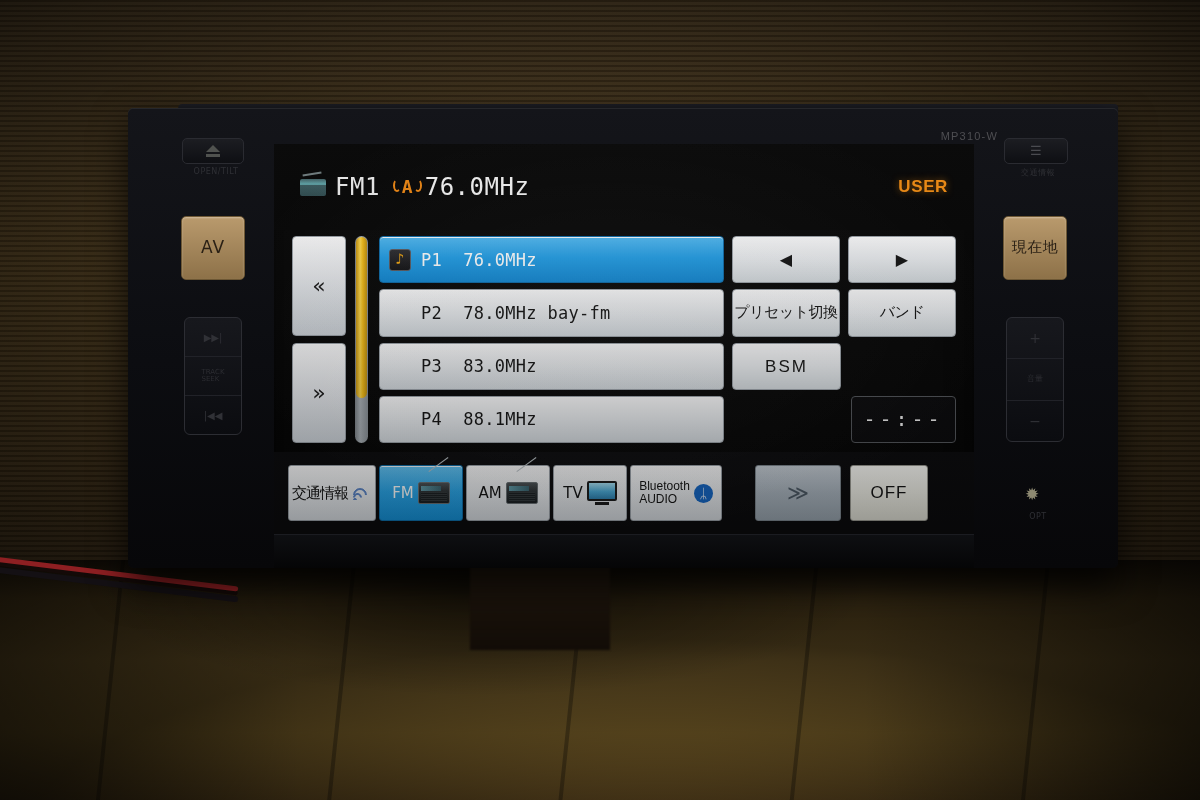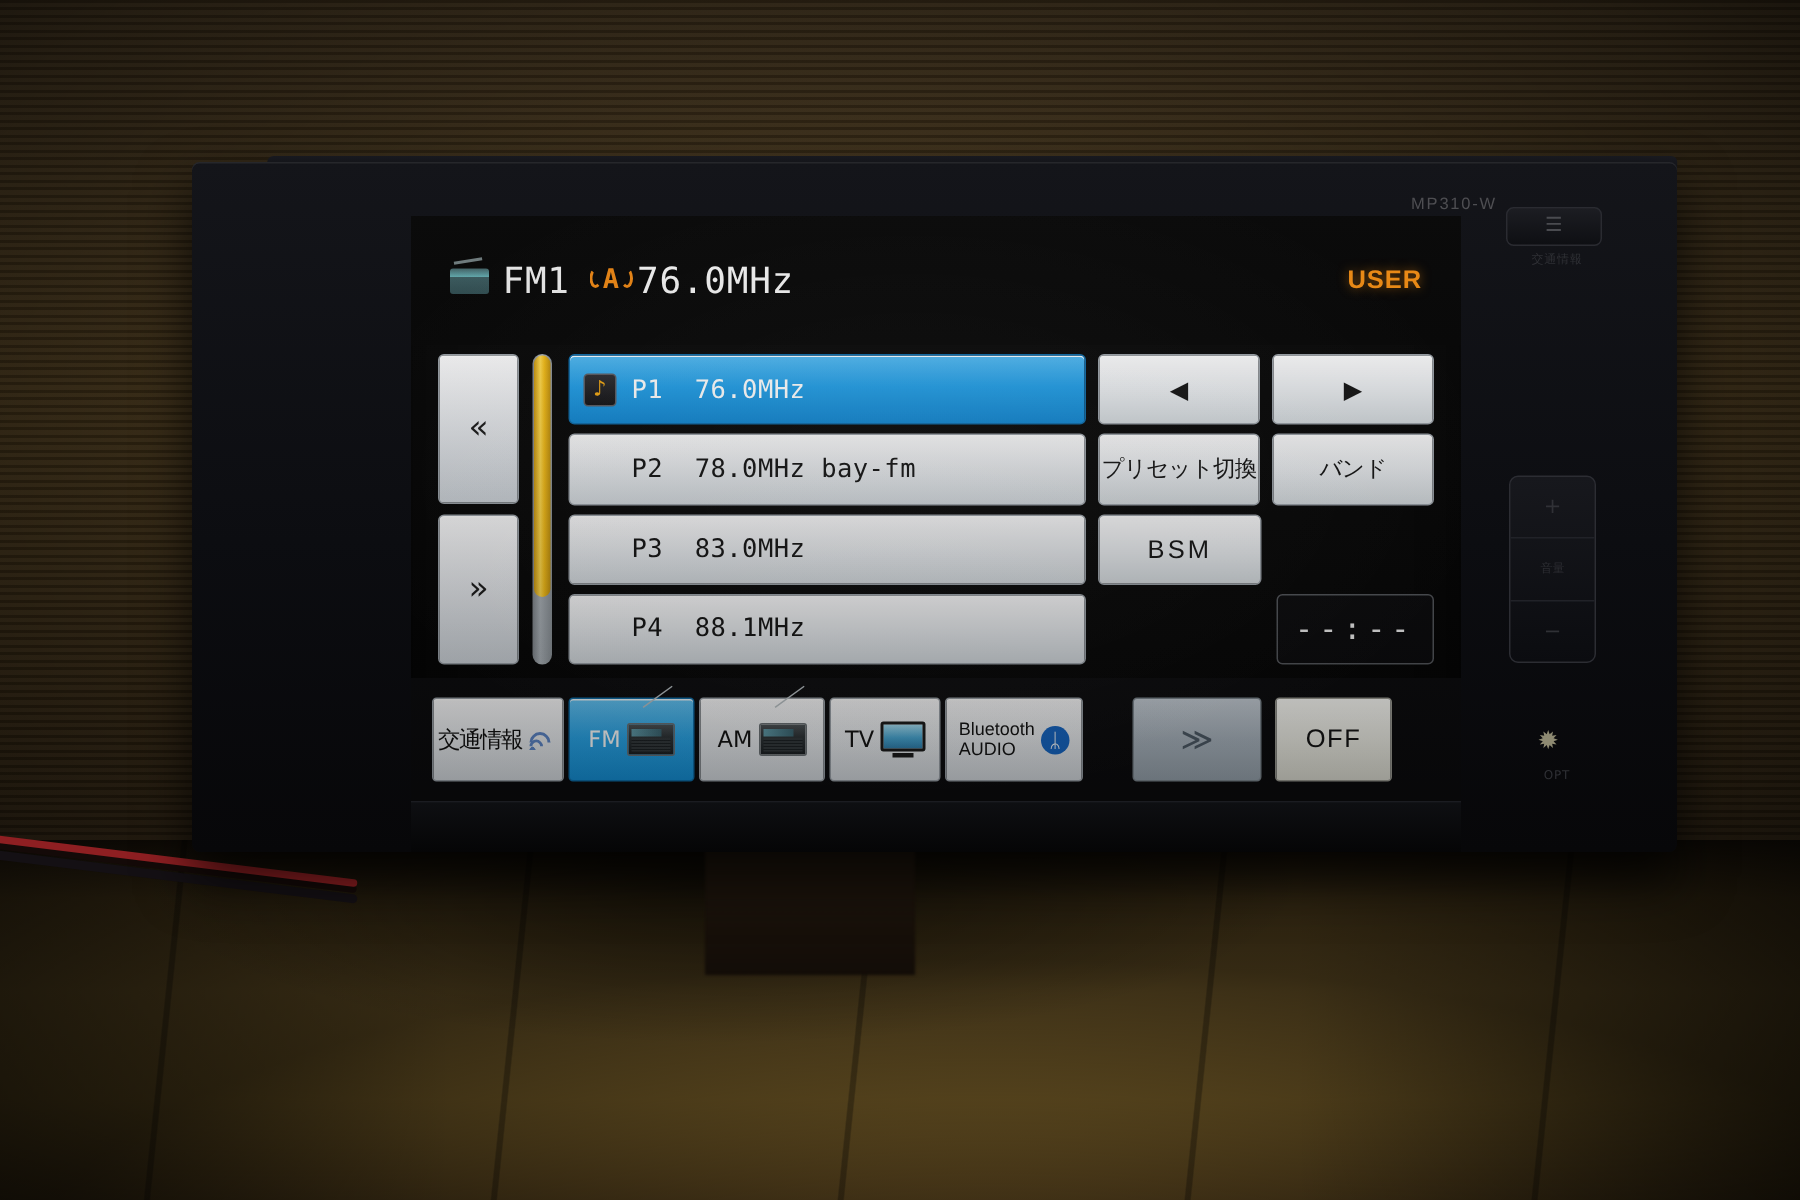--- a/index.html
+++ b/index.html
@@ -597,28 +597,46 @@
   <div id="wire-red"></div>
   <div id="wire-blk"></div>
   <div id="stand"></div>
 
   <div id="hood"></div>
 
   <div id="unit">
 
     <div class="model-label">MP310-W</div>
 
+    <div id="bezel-left">
+
+      <div class="hw-btn" style="left:18px; top:4px; width:62px; height:26px; flex-direction:column;">
+        <div class="eject-tri"></div>
+        <div class="eject-bar"></div>
+      </div>
+      <div class="hw-label" style="top:33px; left:0;">OPEN/TILT</div>
+
+      <div class="hw-btn amber" style="left:17px; top:82px; width:64px; height:64px; font-size:17px; letter-spacing:1px;">AV</div>
+
+      <div class="rocker" style="left:20px; top:183px; width:58px; height:118px;">
+        <div>▶▶|</div>
+        <div class="mid" style="white-space:pre-line; font-size:7px;">TRACK
+SEEK</div>
+        <div>|◀◀</div>
+      </div>
+    </div>
 
     <div id="bezel-right">
 
       <div class="hw-btn" style="left:18px; top:4px; width:64px; height:26px;">
         <span style="font-size:13px; color:#4a4b50;">☰</span>
       </div>
       <div class="hw-label" style="top:33px; left:0;">交通情報</div>
 
+      <div class="hw-btn amber" style="left:17px; top:82px; width:64px; height:64px; font-size:15px;">現在地</div>
 
       <div class="rocker" style="left:20px; top:183px; width:58px; height:125px;">
         <div style="font-size:14px;">+</div>
         <div class="mid">音量</div>
         <div style="font-size:14px;">−</div>
       </div>
 
       <div class="opt-star" style="position:absolute; left:39px; top:352px;">✹</div>
       <div class="hw-label" style="top:378px; left:0;">OPT</div>
     </div>

